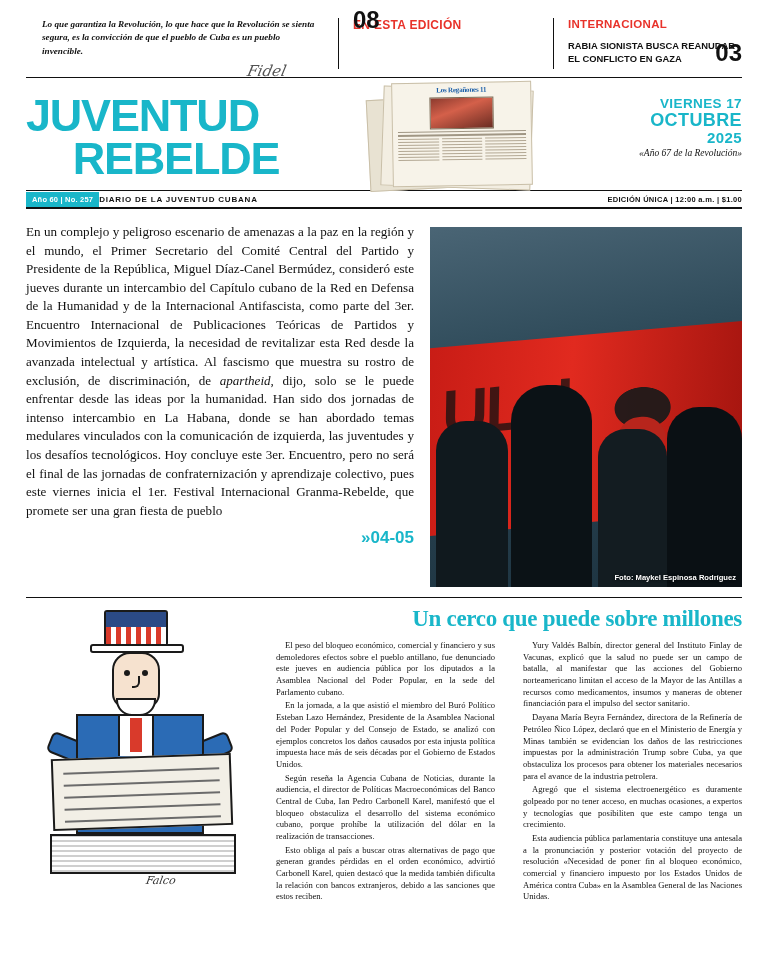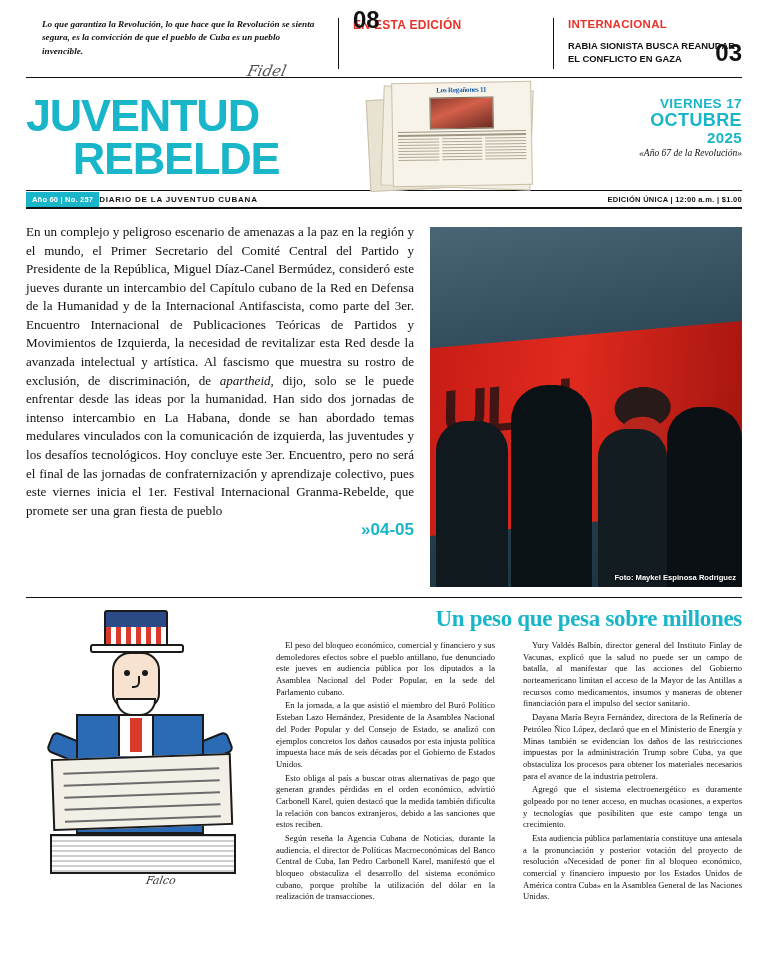--- a/index.html
+++ b/index.html
@@ -197,20 +197,21 @@
     text-align: justify;
     font-family: "Liberation Serif", serif;
   }
   .lead-body em { font-style: italic; }
   .lead-jump {
     text-align: right;
     color: #19b6c9;
     font-family: "Liberation Sans", sans-serif;
     font-weight: bold;
     font-size: 17px;
+    margin-top: 8px;
   }
   .lead-right { flex: 1; padding-top: 4px; }
   .photo {
     position: relative;
     width: 100%;
     height: 360px;
     overflow: hidden;
     background: #1b2a33;
   }
   .ph-sky { position:absolute; inset:0; background: linear-gradient(170deg,#4a6575 0%, #2e4a59 35%, #1d3340 100%); }
@@ -430,27 +431,27 @@
           <i style="top:24px"></i>
           <i style="top:36px"></i>
           <i style="top:48px"></i>
           <i style="top:60px"></i>
       </div>
       <div class="ct-shadow"></div>
       <div class="ct-sign">Falco</div>
     </div>
 
     <div class="sec2-right">
-      <div class="sec2-title">Un peso que pesa sobre millones</div>
+      <div class="sec2-title">Un cerco que puede sobre millones</div>
       <div class="sec2-cols">
         <div class="c">
           <p class="first">El peso del bloqueo económico, comercial y financiero y sus demoledores efectos sobre el pueblo antillano, fue denunciado este jueves en audiencia pública por los diputados a la Asamblea Nacional del Poder Popular, en la sede del Parlamento cubano.</p>
           <p>En la jornada, a la que asistió el miembro del Buró Político Esteban Lazo Hernández, Presidente de la Asamblea Nacional del Poder Popular y del Consejo de Estado, se analizó con ejemplos concretos los daños causados por esta injusta política impuesta hace más de seis décadas por el Gobierno de Estados Unidos.</p>
+          <p>Según reseña la Agencia Cubana de Noticias, durante la audiencia, el director de Políticas Macroeconómicas del Banco Central de Cuba, Ian Pedro Carbonell Karel, manifestó que el bloqueo obstaculiza el desarrollo del sistema económico cubano, porque prohíbe la utilización del dólar en la realización de transacciones.</p>
           <p>Esto obliga al país a buscar otras alternativas de pago que generan grandes pérdidas en el orden económico, advirtió Carbonell Karel, quien destacó que la medida también dificulta la relación con bancos extranjeros, debido a las sanciones que estos reciben.</p>
-          <p>Según reseña la Agencia Cubana de Noticias, durante la audiencia, el director de Políticas Macroeconómicas del Banco Central de Cuba, Ian Pedro Carbonell Karel, manifestó que el bloqueo obstaculiza el desarrollo del sistema económico cubano, porque prohíbe la utilización del dólar en la realización de transacciones.</p>
         </div>
         <div class="c">
           <p class="first">Yury Valdés Balbín, director general del Instituto Finlay de Vacunas, explicó que la salud no puede ser un campo de batalla, al manifestar que las acciones del Gobierno norteamericano limitan el acceso de la Mayor de las Antillas a recursos como medicamentos, insumos y maneras de obtener financiación para el impulso del sector sanitario.</p>
           <p>Dayana María Beyra Fernández, directora de la Refinería de Petróleo Ñico López, declaró que en el Ministerio de Energía y Minas también se evidencian los daños de las restricciones impuestas por la administración Trump sobre Cuba, ya que obstaculiza los procesos para obtener los materiales necesarios para el avance de la industria petrolera.</p>
           <p>Agregó que el sistema electroenergético es duramente golpeado por no tener acceso, en muchas ocasiones, a expertos y tecnologías que posibiliten que este campo tenga un crecimiento.</p>
           <p>Esta audiencia pública parlamentaria constituye una antesala a la pronunciación y posterior votación del proyecto de resolución «Necesidad de poner fin al bloqueo económico, comercial y financiero impuesto por los Estados Unidos de América contra Cuba» en la Asamblea General de las Naciones Unidas.</p>
         </div>
       </div>
     </div>
   </div>

